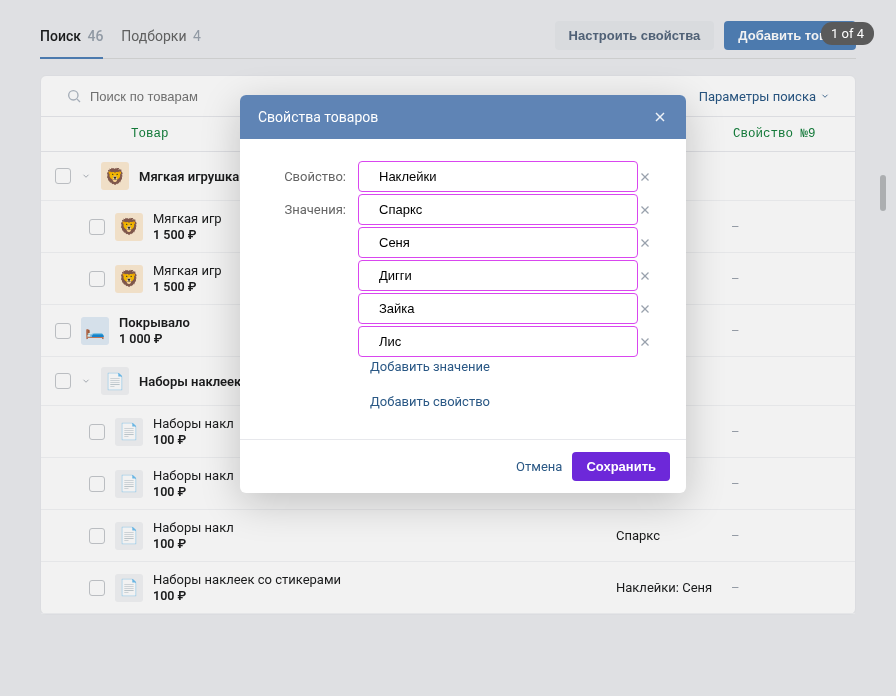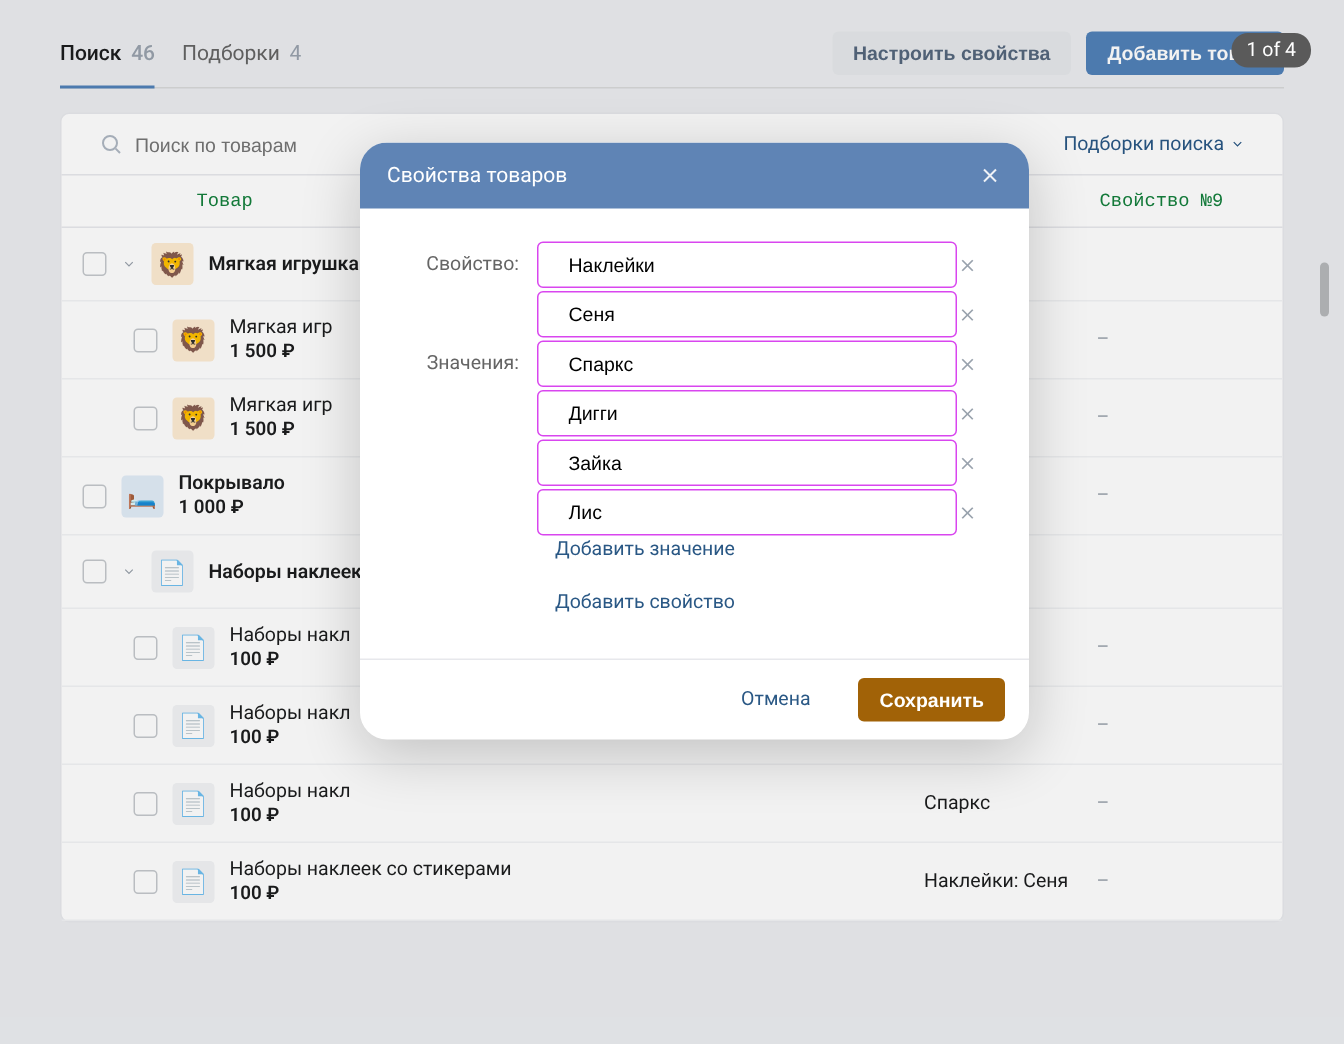--- a/index.html
+++ b/index.html
@@ -131,21 +131,21 @@
   
   .overlay {
     position:absolute; inset:0;
     background:rgba(0,0,0,0.05);
   }
   .modal {
     position:absolute;
     left:240px; top:95px;
     width:446px;
     background:#fff;
-    border-radius:18px;
+    border-radius:6px;
     box-shadow:0 10px 40px rgba(0,0,0,0.2);
     overflow:hidden;
   }
   .modal-head {
     background:#5f84b5;
     color:#fff;
     padding:14px 18px;
     display:flex; align-items:center; justify-content:space-between;
     font-size:14px;
   }
@@ -163,25 +163,25 @@
     outline:none;
   }
   .input-wrap .del {
     width:26px; text-align:center; color:#99a2ad; cursor:pointer; font-size:15px;
   }
   .link { color:#2a5885; font-size:13px; cursor:pointer; margin-left:108px; }
   .sep { height:20px; }
   .modal-foot {
     border-top:1px solid #e7e8ec;
     padding:12px 16px;
-    display:flex; justify-content:flex-end; gap:32px;
+    display:flex; justify-content:flex-end; gap:10px;
     align-items:center;
   }
   .modal-foot .cancel { color:#2a5885; font-size:13px; cursor:pointer; }
-  .modal-foot .save { background:#a16207; color:#fff;text-align:center; }
+  .modal-foot .save { background:#6d28d9; color:#fff;text-align:center; }
   
   .img-counter {
     position:absolute; top:22px; right:22px;
     background:#5a5a5a; color:#fff;
     padding:4px 10px;
     border-radius:11px;
     font-size:13px;
   }
   svg { display:block; }
 </style>
@@ -209,21 +209,21 @@
   <div class="panel">
     <div class="search-row">
       <span class="sicon">
         <svg width="16" height="16" viewBox="0 0 24 24" fill="none" stroke="currentColor" stroke-width="2">
             <circle cx="11" cy="11" r="7"></circle>
             <line x1="21" y1="21" x2="16.65" y2="16.65"></line>
           </svg>
       </span>
       <input type="text" placeholder="Поиск по товарам" style="">
       <div class="search-params">
-        <span>Подборки поиска</span>
+        <span>Параметры поиска</span>
         <span>
           <svg width="10" height="10" viewBox="0 0 24 24" fill="none" stroke="#2a5885" stroke-width="2">
               <polyline points="6 9 12 15 18 9"></polyline>
             </svg>
         </span>
       </div>
     </div>
 
     <div class="thead">
       <div class="col-cb"></div>
@@ -359,35 +359,35 @@
         <span class="del">
           <svg width="14" height="14" viewBox="0 0 24 24" fill="none" stroke="#99a2ad" stroke-width="2">
               <line x1="18" y1="6" x2="6" y2="18"></line>
               <line x1="6" y1="6" x2="18" y2="18"></line>
             </svg>
         </span>
       </div>
     </div>
     <div id="values-container">
         <div class="form-row">
-          <label></label>
+          <label>Значения:</label>
           <div class="input-wrap">
-            <input type="text" value="Сеня" style="">
+            <input type="text" value="Спаркс" style="">
             <span class="del">
               <svg width="14" height="14" viewBox="0 0 24 24" fill="none" stroke="#99a2ad" stroke-width="2">
                 <line x1="18" y1="6" x2="6" y2="18"></line>
                 <line x1="6" y1="6" x2="18" y2="18"></line>
               </svg>
             </span>
           </div>
         </div>
         <div class="form-row">
-          <label>Значения:</label>
+          <label></label>
           <div class="input-wrap">
-            <input type="text" value="Спаркс" style="">
+            <input type="text" value="Сеня" style="">
             <span class="del">
               <svg width="14" height="14" viewBox="0 0 24 24" fill="none" stroke="#99a2ad" stroke-width="2">
                 <line x1="18" y1="6" x2="6" y2="18"></line>
                 <line x1="6" y1="6" x2="18" y2="18"></line>
               </svg>
             </span>
           </div>
         </div>
         <div class="form-row">
           <label></label>

